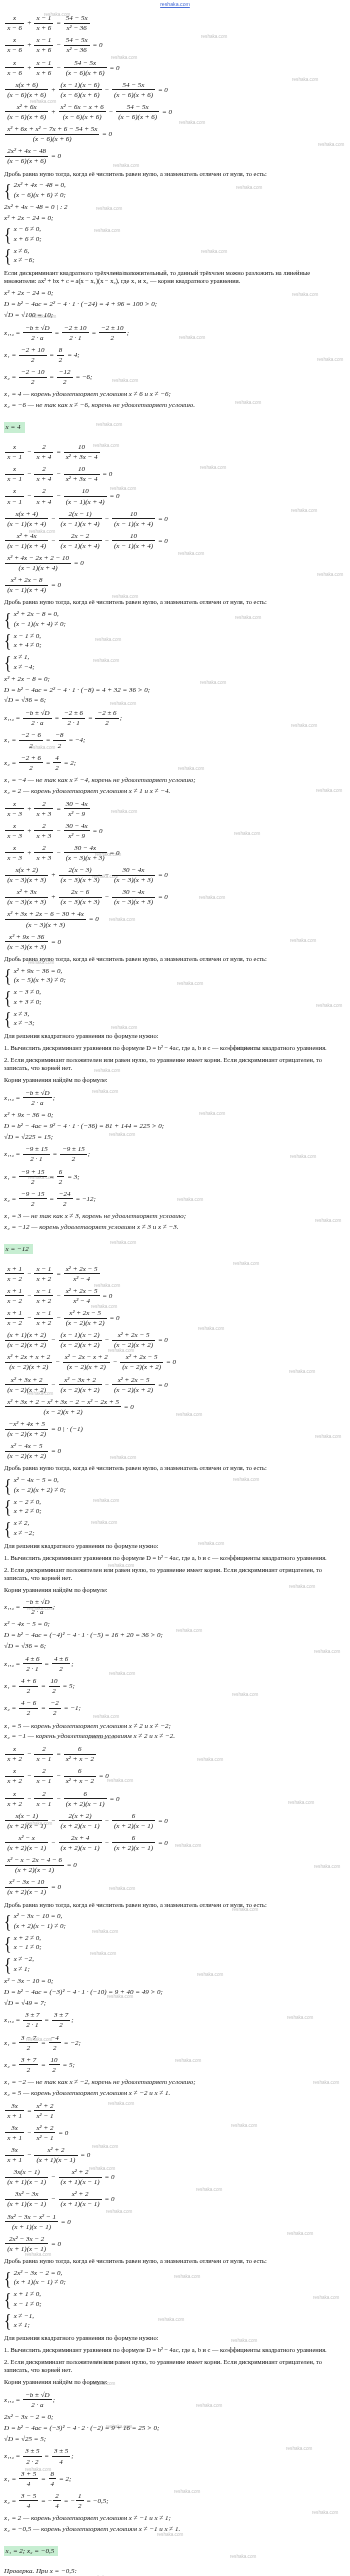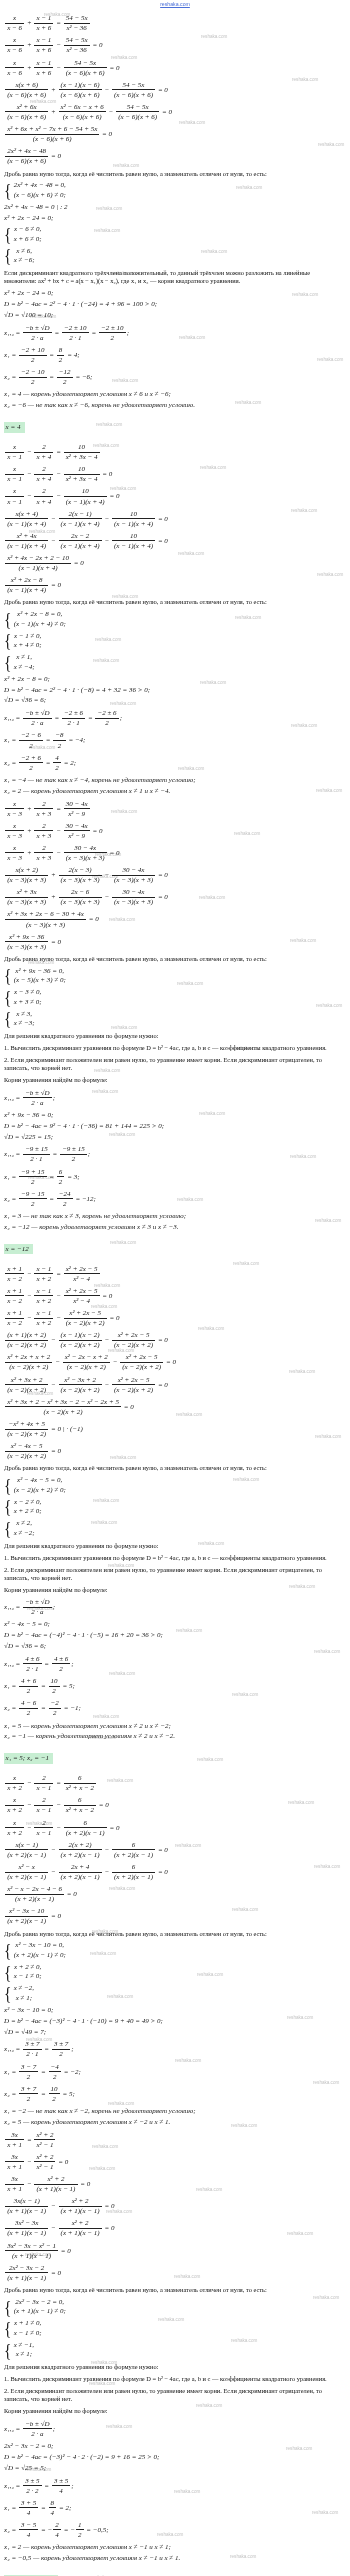--- a/index.html
+++ b/index.html
@@ -22,21 +22,21 @@
   .line.fr { margin:4.1px 0; }
   .para {
     font-style:normal; font-size:6.4px; line-height:1.3; margin:3.6px 0;
     max-width:337px; color:#111111;
   }
   .frac { display:inline-block; vertical-align:middle; text-align:center; margin:0 1px; line-height:1.15; }
   .frac .num { display:block; padding:0 2.1px 0.5px; border-bottom:0.5px solid #222222; }
   .frac .den { display:block; padding:0.5px 2.1px 0; }
   .sys { display:flex; align-items:center; margin:2.6px 0; }
   .brace { font-style:normal; font-size:15.5px; line-height:1; margin-right:2.1px; transform:scaleY(1.25); transform-origin:center; font-weight:400; }
-  .sys-col { display:inline-flex; flex-direction:column;text-align:center; }
+  .sys-col { display:inline-flex; flex-direction:column; }
   .sys-row { display:block; line-height:1.35; }
   .hl-line { margin:3.1px 0 10.3px; }
   .hl { background:var(--hl,#c7eed2); display:inline-block; padding:1px 4.1px 1px 1.5px;margin-top:9px; }
 </style>
 </head>
 <body>
 
 <div class="page" style="--hl: #c7eed2; --link: #4a6fd8; --wm: #c3c3c3; --txt: #1a1a1a;">
   <div class="wm-layer">
       <span class="wm" style="top: 12.4px; left: 44px;">reshaka.com</span>
@@ -320,21 +320,20 @@
       <div class="line para">Корни уравнения найдём по формуле:</div>
       <div class="line fr">x₁,₂ = <span class="frac"><span class="num">−b ± √D</span><span class="den">2 · a</span></span>;</div>
       <div class="line">x² − 4x − 5 = 0;</div>
       <div class="line">D = b² − 4ac = (−4)² − 4 · 1 · (−5) = 16 + 20 = 36 &gt; 0;</div>
       <div class="line">√D = √36 = 6;</div>
       <div class="line fr">x₁,₂ = <span class="frac"><span class="num">4 ± 6</span><span class="den">2 · 1</span></span> = <span class="frac"><span class="num">4 ± 6</span><span class="den">2</span></span>;</div>
       <div class="line fr">x₁ = <span class="frac"><span class="num">4 + 6</span><span class="den">2</span></span> = <span class="frac"><span class="num">10</span><span class="den">2</span></span> = 5;</div>
       <div class="line fr">x₂ = <span class="frac"><span class="num">4 − 6</span><span class="den">2</span></span> = <span class="frac"><span class="num">−2</span><span class="den">2</span></span> = −1;</div>
       <div class="line">x₁ = 5 — корень удовлетворяет условиям x ≠ 2 и x ≠ −2;</div>
       <div class="line">x₂ = −1 — корень удовлетворяет условиям x ≠ 2 и x ≠ −2.</div>
-      <div class="line hl-line"><span class="hl">x₁ = 5; x₂ = −1</span></div>
       <div class="line fr"><span class="frac"><span class="num">x</span><span class="den">x + 2</span></span> − <span class="frac"><span class="num">2</span><span class="den">x − 1</span></span> = <span class="frac"><span class="num">6</span><span class="den">x² + x − 2</span></span></div>
       <div class="line fr"><span class="frac"><span class="num">x</span><span class="den">x + 2</span></span> − <span class="frac"><span class="num">2</span><span class="den">x − 1</span></span> − <span class="frac"><span class="num">6</span><span class="den">x² + x − 2</span></span> = 0</div>
       <div class="line fr"><span class="frac"><span class="num">x</span><span class="den">x + 2</span></span> − <span class="frac"><span class="num">2</span><span class="den">x − 1</span></span> − <span class="frac"><span class="num">6</span><span class="den">(x + 2)(x − 1)</span></span> = 0</div>
       <div class="line fr"><span class="frac"><span class="num">x(x − 1)</span><span class="den">(x + 2)(x − 1)</span></span> − <span class="frac"><span class="num">2(x + 2)</span><span class="den">(x + 2)(x − 1)</span></span> − <span class="frac"><span class="num">6</span><span class="den">(x + 2)(x − 1)</span></span> = 0</div>
       <div class="line fr"><span class="frac"><span class="num">x² − x</span><span class="den">(x + 2)(x − 1)</span></span> − <span class="frac"><span class="num">2x + 4</span><span class="den">(x + 2)(x − 1)</span></span> − <span class="frac"><span class="num">6</span><span class="den">(x + 2)(x − 1)</span></span> = 0</div>
       <div class="line fr"><span class="frac"><span class="num">x² − x − 2x − 4 − 6</span><span class="den">(x + 2)(x − 1)</span></span> = 0</div>
       <div class="line fr"><span class="frac"><span class="num">x² − 3x − 10</span><span class="den">(x + 2)(x − 1)</span></span> = 0</div>
       <div class="line para">Дробь равна нулю тогда, когда её числитель равен нулю, а знаменатель отличен от нуля, то есть:</div>
       <div class="line sys">
         <span class="brace">{</span>

